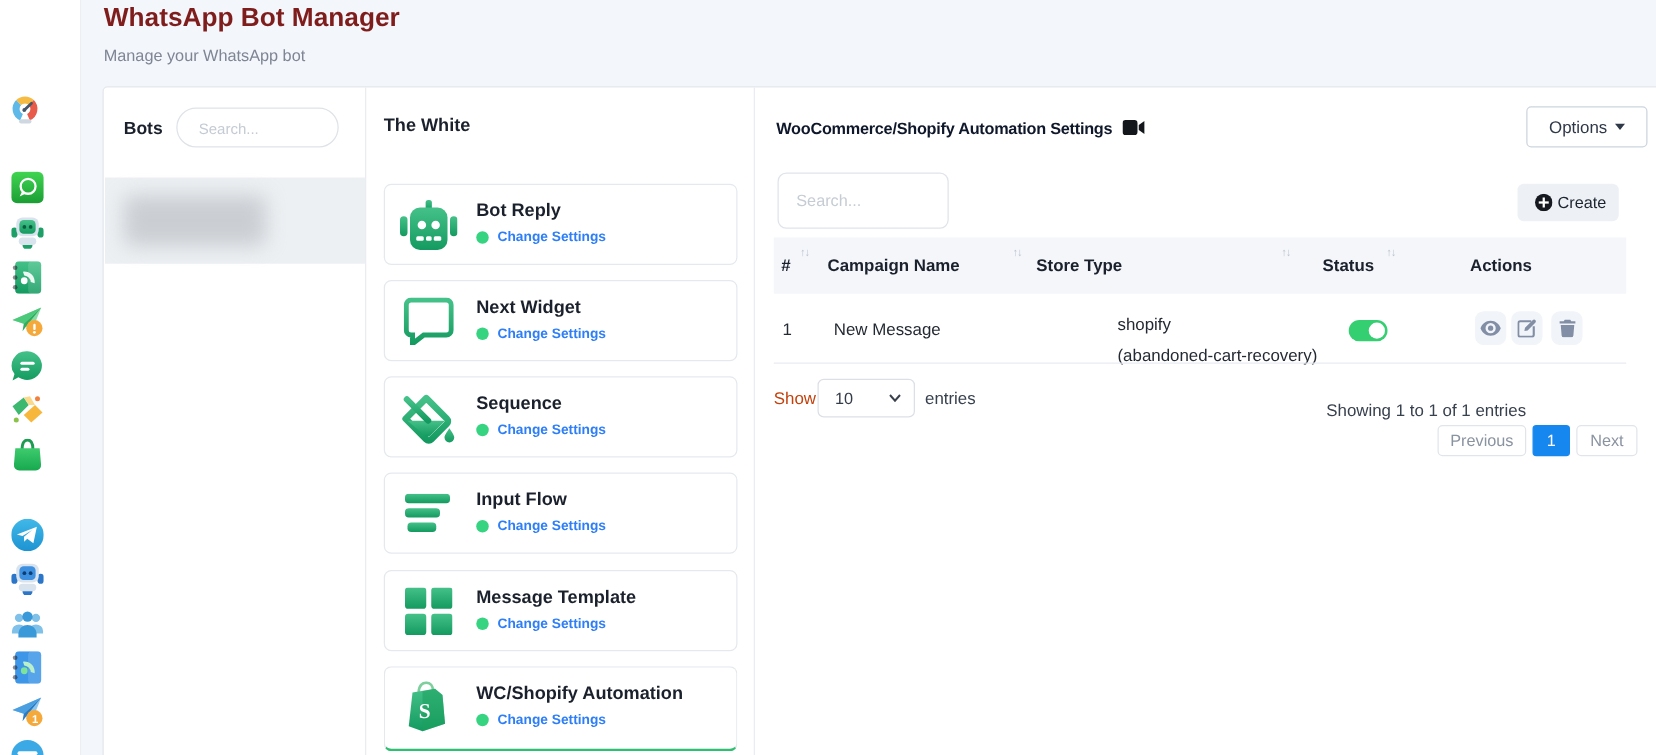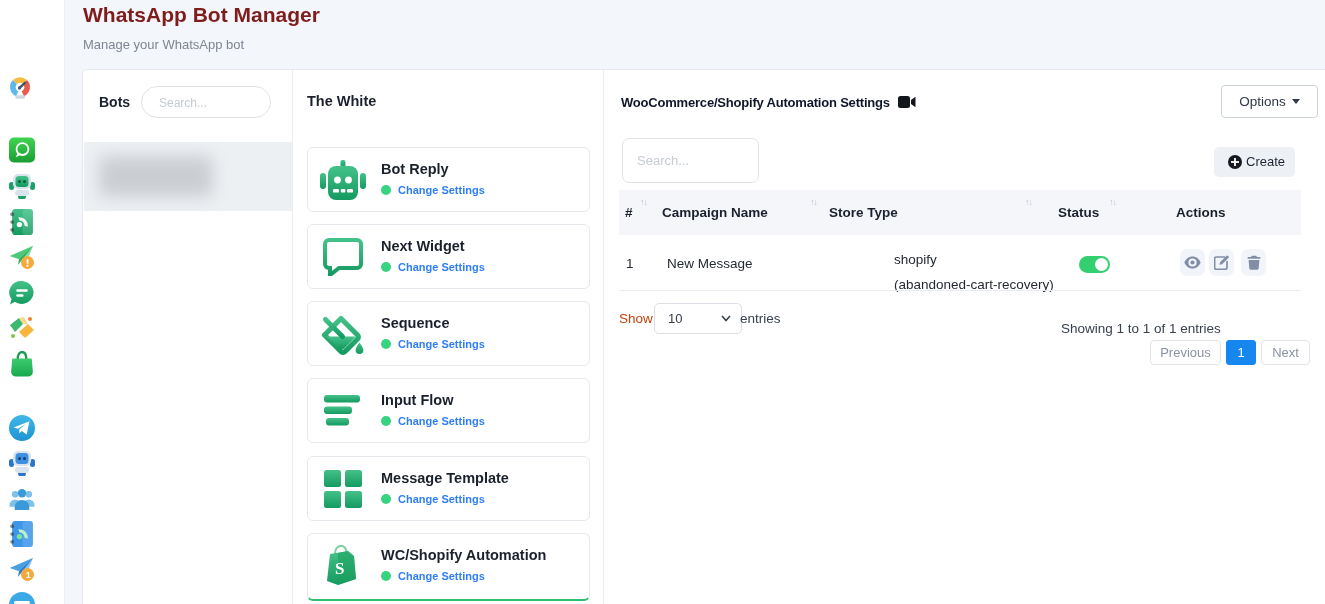--- a/index.html
+++ b/index.html
@@ -49,21 +49,21 @@
 .th { position:absolute; font-size:13.5px; font-weight:bold; color:#1b212c; top:135px; }
 .sort { position:absolute; top:127px; font-size:9px; color:#bcc4cf; letter-spacing:-1px; }
 .td { position:absolute; font-size:13.5px; color:#242a33; }
 #rowline { position:absolute; left:536px; top:220px; width:682px; height:1px; background:#e9ecf2; }
 #toggle { position:absolute; left:996px; top:186px; width:31px; height:17px; border-radius:9px; background:#33cf70; }
 #toggle::after { content:""; position:absolute; right:2px; top:2px; width:13px; height:13px; border-radius:50%; background:#fff; }
 .abtn { position:absolute; top:179px; width:25px; height:27px; border-radius:7px; background:#f1f4f8; display:flex; align-items:center; justify-content:center; }
 
 
 #show-l { position:absolute; left:536px; top:241px; font-size:13.5px; color:#c2410c; }
-#showsel { position:absolute; left:571px; top:233px; width:88px; height:31px; border:1px solid #dce0e6; border-radius:5px; background:#fff; font-size:13px; color:#343c48; }
+#showsel { position:absolute; left:571px; top:233px; width:78px; height:31px; border:1px solid #dce0e6; border-radius:5px; background:#fff; font-size:13px; color:#343c48; }
 #showsel span { position:absolute; left:13px; top:7px; }
 #showsel svg { position:absolute; right:10px; top:11px; }
 #entries-l { position:absolute; left:657px; top:241px; font-size:13.5px; color:#38414e; }
 #showing { position:absolute; left:978px; top:239px; width:250px; text-align:left; font-size:13.5px; color:#38414e;margin-top:12px; }
 .pg { position:absolute; top:270px; height:25px; border:1px solid #e1e5ea; border-radius:4px; background:#fff; font-size:13px; color:#8a93a0; text-align:center; line-height:23px; }
 #pg-prev { left:1067px; width:71px; }
 #pg-1 { left:1143px; width:30px; background:#1787f0; border-color:#1787f0; color:#fff; border-radius:3px; }
 #pg-next { left:1178px; width:49px; }
 </style>
 </head>

